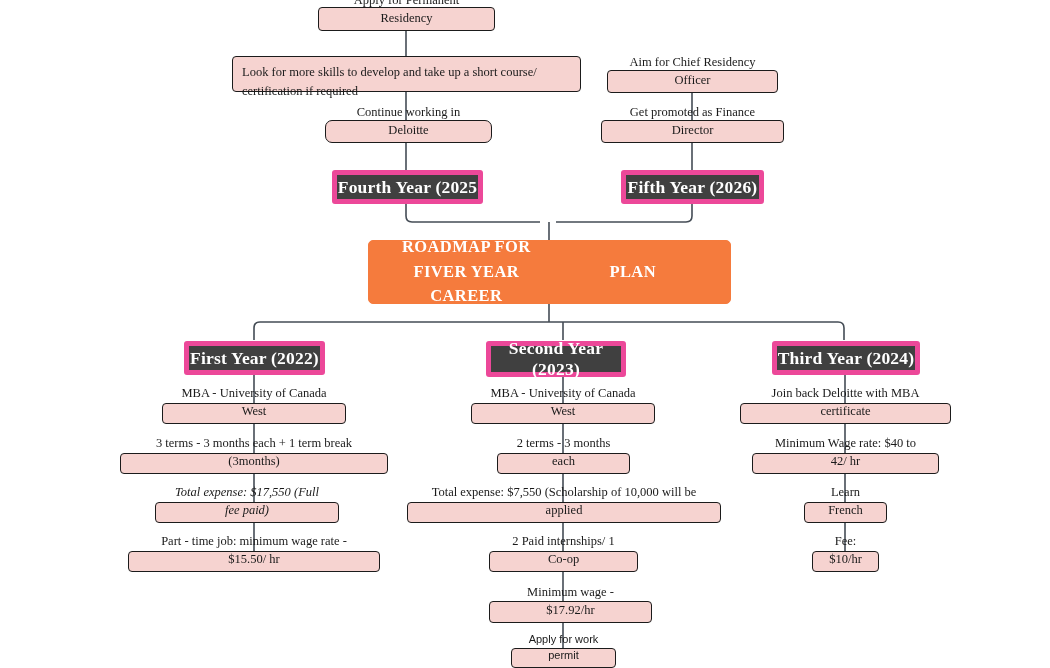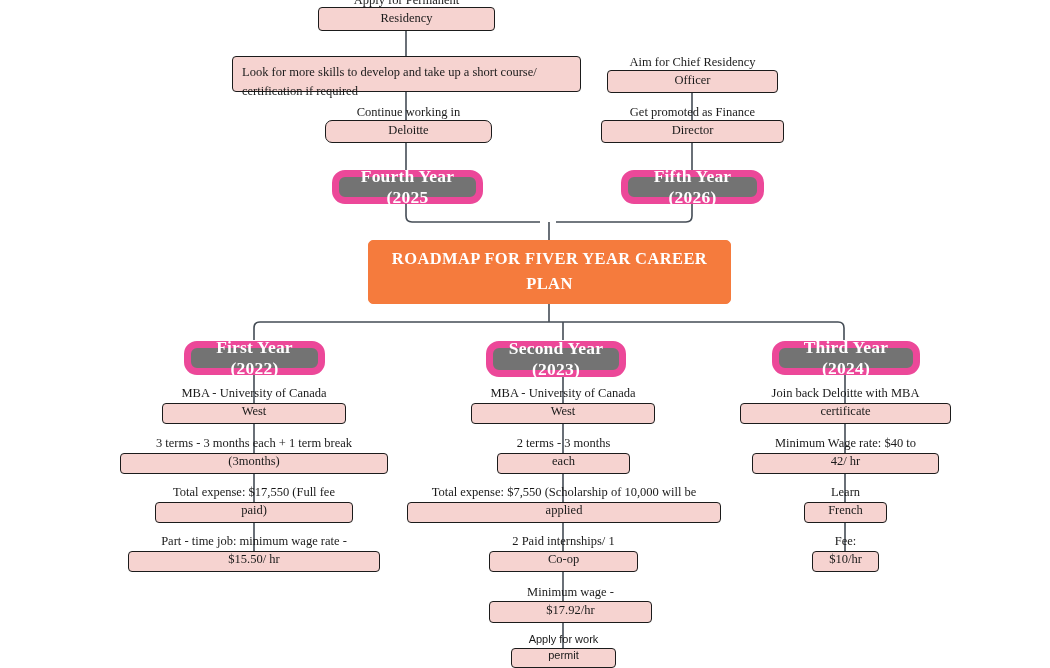--- a/index.html
+++ b/index.html
@@ -53,23 +53,23 @@
     align-items: flex-start;
     padding: 6px 9px;
     line-height: 1.55;
   }
   .node.pink.sans {
     font-family: "Liberation Sans", "DejaVu Sans", sans-serif;
     font-size: 11px;
   }
   
   .node.dark {
-    background: #737373;
-    border: 7px solid #ec4899;
-    border-radius: 13px;
+    background: #404040;
+    border: 5px solid #ec4899;
+    border-radius: 3px;
     color: #ffffff;
     font-family: "Liberation Serif", "DejaVu Serif", serif;
     font-weight: bold;
     font-size: 17.5px;
     letter-spacing: 0.2px;
   }
   
   .node.orange {
     background: #f57b3d;
     border: 1px solid #f57b3d;
@@ -152,21 +152,21 @@
   </div>
 
   <div class="node dark" style="left:332px; top:170px; width:151px; height:34px;">
     <span class="nodelabel">Fourth Year (2025</span>
   </div>
 
   <div class="node dark" style="left:621px; top:170px; width:143px; height:34px;">
     <span class="nodelabel">Fifth Year (2026)</span>
   </div>
 
-  <div class="node orange" style="left:368px; top:240px; width:363px; height:64px; flex-direction:column;">
+  <div class="node orange" style="left:368px; top:240px; width:363px; height:64px; flex-direction:row;">
     <span class="nodelabel">ROADMAP FOR FIVER YEAR CAREER</span>
     <span class="nodelabel">PLAN</span>
   </div>
 
   <div class="node dark" style="left:184px; top:341px; width:141px; height:34px;">
     <span class="nodelabel">First Year (2022)</span>
   </div>
 
   <div class="node dark" style="left:486px; top:341px; width:140px; height:36px;justify-content:flex-end;">
     <span class="nodelabel">Second Year (2023)</span>
@@ -177,21 +177,21 @@
   </div>
 
   <div class="node pink" style="left:162px; top:403px; width:184px; height:21px;">
     <span class="nodelabel">MBA - University of Canada West</span>
   </div>
 
   <div class="node pink" style="left:120px; top:453px; width:268px; height:21px;">
     <span class="nodelabel">3 terms - 3 months each + 1 term break (3months)</span>
   </div>
 
-  <div class="node pink" style="left:155px; top:502px; width:198px; height:21px;">
+  <div class="node pink" style="left:155px; top:502px; width:184px; height:21px;font-style:italic;">
     <span class="nodelabel">Total expense: $17,550 (Full fee paid)</span>
   </div>
 
   <div class="node pink" style="left:128px; top:551px; width:252px; height:21px;">
     <span class="nodelabel">Part - time job: minimum wage rate - $15.50/ hr</span>
   </div>
 
   <div class="node pink" style="left:471px; top:403px; width:184px; height:21px;">
     <span class="nodelabel">MBA - University of Canada West</span>
   </div>

